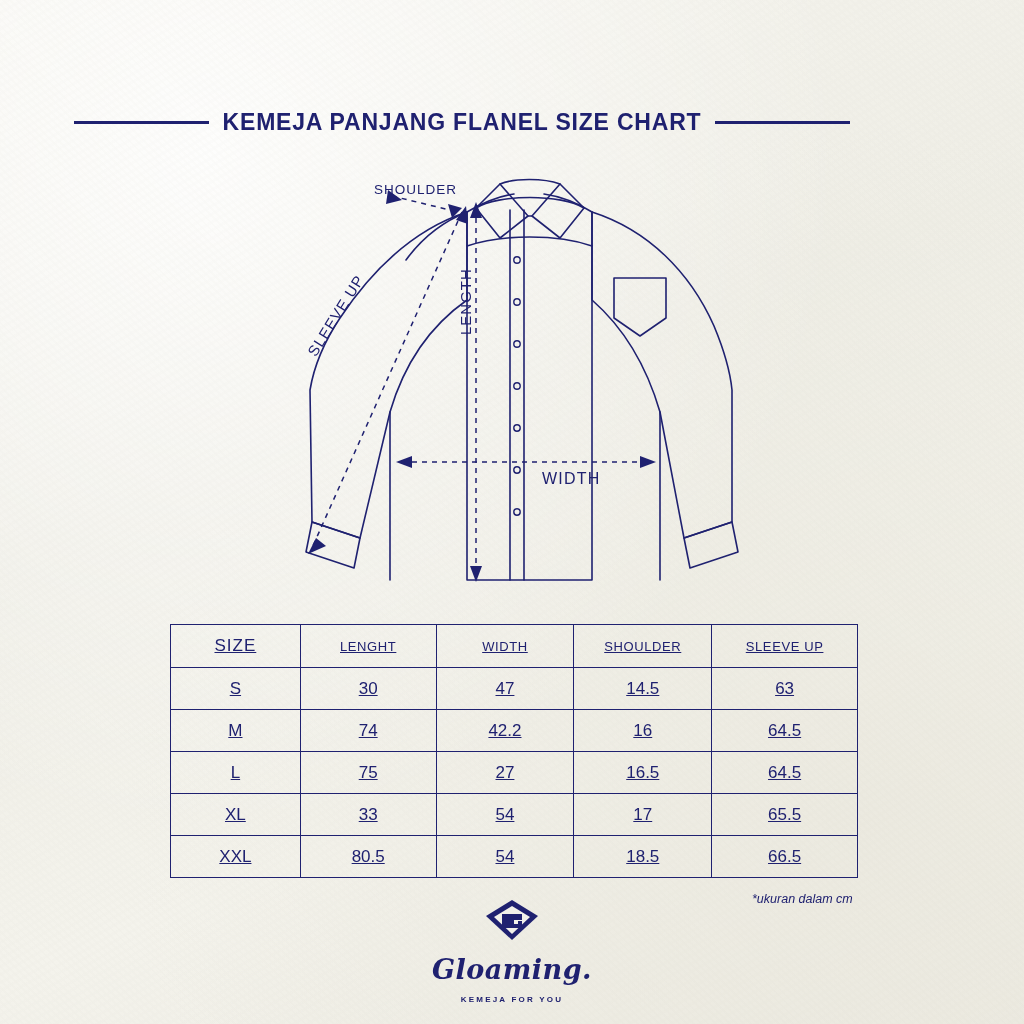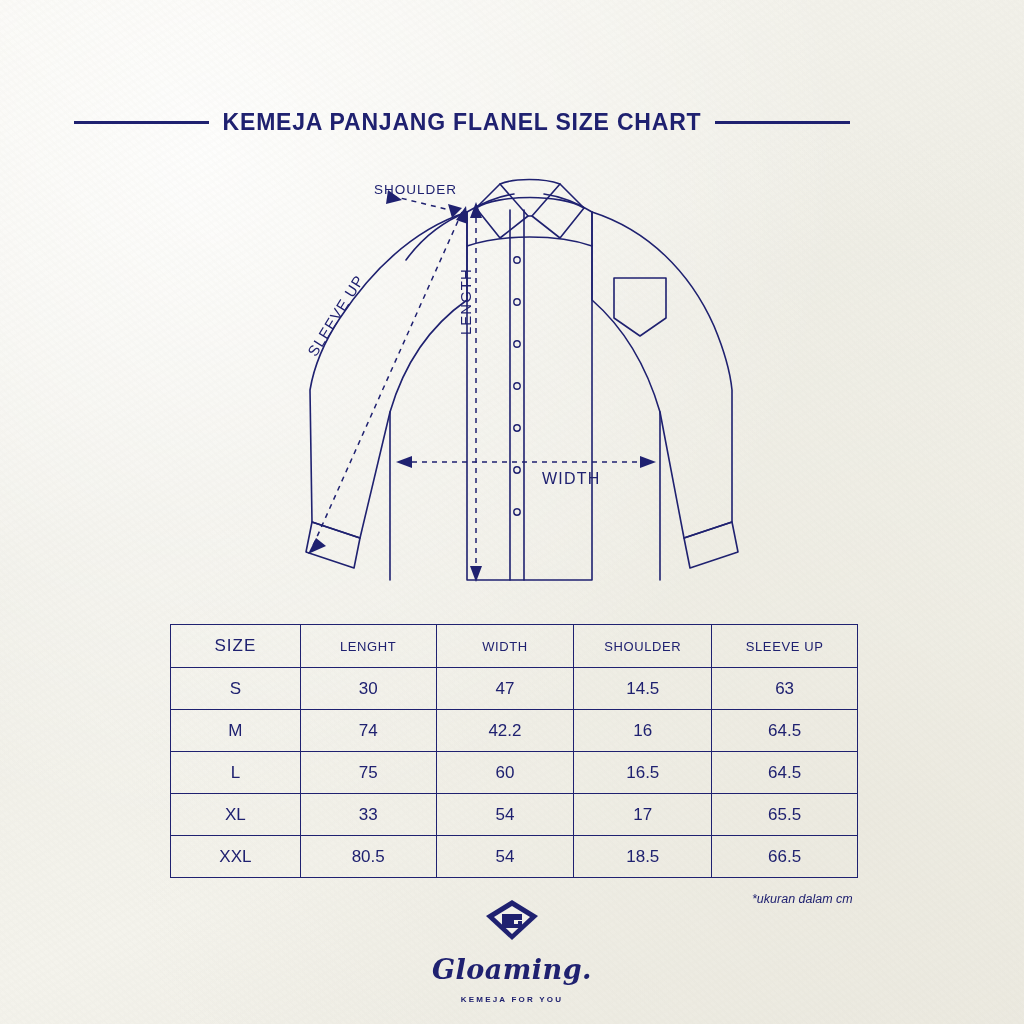--- a/index.html
+++ b/index.html
@@ -92,20 +92,21 @@
     transform-origin: left top;
     font-size: 15px;
   }
 
   
   .table-wrap {
     position: absolute;
     top: 624px;
     left: 170px;
     width: 688px;
+    text-decoration: underline;
   }
   table {
     border-collapse: collapse;
     width: 688px;
     color: #1f2170;
   }
   th, td {
     border: 1.6px solid #1f2170;
     text-align: center;
     font-weight: normal;
@@ -285,21 +286,21 @@
         <tr>
           <td class="size-cell">M</td>
           <td>74</td>
           <td>42.2</td>
           <td>16</td>
           <td>64.5</td>
         </tr>
         <tr>
           <td class="size-cell">L</td>
           <td>75</td>
-          <td>60</td>
+          <td>27</td>
           <td>16.5</td>
           <td>64.5</td>
         </tr>
         <tr>
           <td class="size-cell">XL</td>
           <td>33</td>
           <td>54</td>
           <td>17</td>
           <td>65.5</td>
         </tr>

